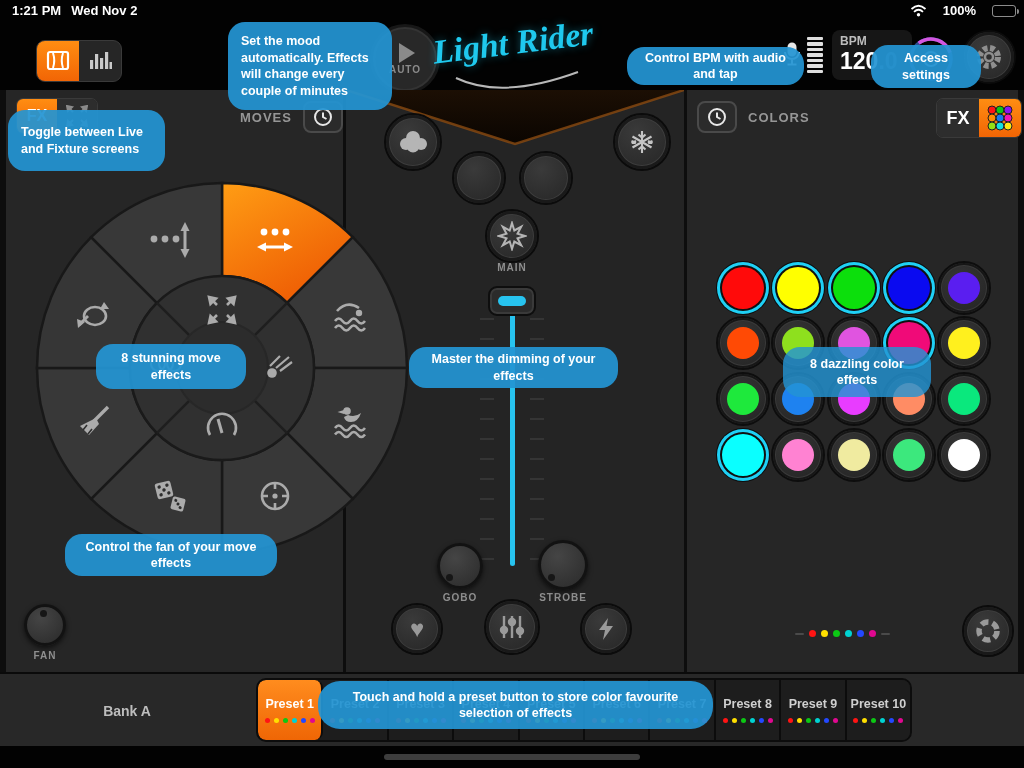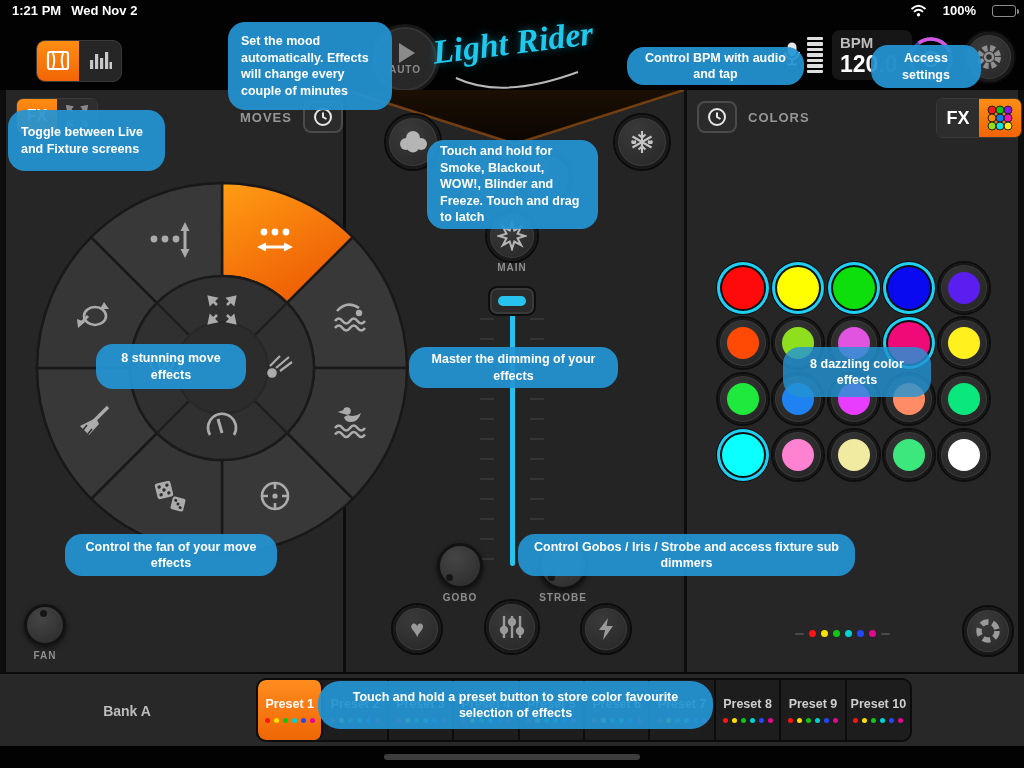--- a/index.html
+++ b/index.html
@@ -39,21 +39,21 @@
     box-shadow:inset 0 0 0 2px #333; display:flex; flex-direction:column; align-items:center; justify-content:center; }
   .autobtn .tri { width:0; height:0; border-left:16px solid #8a8a8a; border-top:10px solid transparent; border-bottom:10px solid transparent; margin-left:4px; }
   .autobtn .txt { color:#8a8a8a; font-size:10px; font-weight:bold; letter-spacing:1px; margin-top:1px; }
   .logo { left:428px; top:24px; width:170px; text-align:center; font-family:"Liberation Serif", serif; font-style:italic; font-weight:bold;
     font-size:34px; color:#1fc9ee; transform:rotate(-7deg); text-shadow:0 0 10px rgba(31,201,238,.45); z-index:5; }
   .swoosh { left:452px; top:70px; z-index:5; }
   .micgrp { left:782px; top:30px; width:52px; height:50px; display:flex; align-items:center; gap:5px; }
   .levelbars { display:flex; flex-direction:column; gap:2px; }
   .levelbars i { width:16px; height:3.5px; background:#dedede; border-radius:1px; }
   .bpmpanel { left:832px; top:30px; width:80px; height:50px; background:#161616; border-radius:8px; padding:4px 8px; }
-  .bpmpanel .bl { color:#bdbdbd; font-size:15px; font-weight:bold; }
+  .bpmpanel .bl { color:#bdbdbd; font-size:12px; font-weight:bold; }
   .bpmpanel .bv { color:#fff; font-size:23px; font-weight:bold; line-height:1; }
   .bpmpanel .bd { color:#4f5b66; font-size:23px; font-weight:bold; }
   .tapbtn { left:908px; top:36px; width:46px; height:46px; border-radius:50%; display:flex; align-items:center; justify-content:center; }
   .gearbtn { left:962px; top:30px; width:54px; height:54px; }
 
   
   .tip { position:absolute; background:rgba(35,148,211,.93); color:#fff; font-weight:bold; font-size:12.5px; line-height:1.32;
     border-radius:17px; display:flex; align-items:center; padding:8px 13px; z-index:60; }
   .tip.center { justify-content:center; text-align:center; }
 
@@ -661,21 +661,19 @@
           <i style="background: rgb(224, 8, 144);"></i>
         </span>
       </div>
   </div>
   <div class="abs homebar"></div>
 
   <div class="tip" style="left:228px;top:22px;width:164px;height:88px;">Set the mood automatically. Effects will change every couple of minutes</div>
   <div class="tip center" style="left:627px;top:47px;width:177px;height:38px;">Control BPM with audio and tap</div>
   <div class="tip center" style="left:871px;top:45px;width:110px;height:43px;">Access settings</div>
   <div class="tip" style="left:8px;top:110px;width:157px;height:61px;">Toggle between Live and Fixture screens</div>
-  <div class="tip" style="left:427px;top:140px;width:171px;height:89px;">Touch and hold for Smoke, Blackout, WOW!, Blinder and Freeze. Touch and drag to latch</div>
   <div class="tip center" style="left:96px;top:344px;width:150px;height:45px;">8 stunning move effects</div>
   <div class="tip center" style="left:409px;top:347px;width:209px;height:41px;">Master the dimming of your effects</div>
   <div class="tip center" style="left:783px;top:347px;width:148px;height:50px;background:rgba(35,148,211,.82);">8 dazzling color effects</div>
   <div class="tip center" style="left:65px;top:534px;width:212px;height:42px;">Control the fan of your move effects</div>
-  <div class="tip center" style="left:518px;top:534px;width:337px;height:42px;">Control Gobos / Iris / Strobe and access fixture sub dimmers</div>
   <div class="tip center" style="left:318px;top:681px;width:395px;height:48px;border-radius:22px;">Touch and hold a preset button to store color favourite selection of effects</div>
 
 </div>
 
 </body></html>

